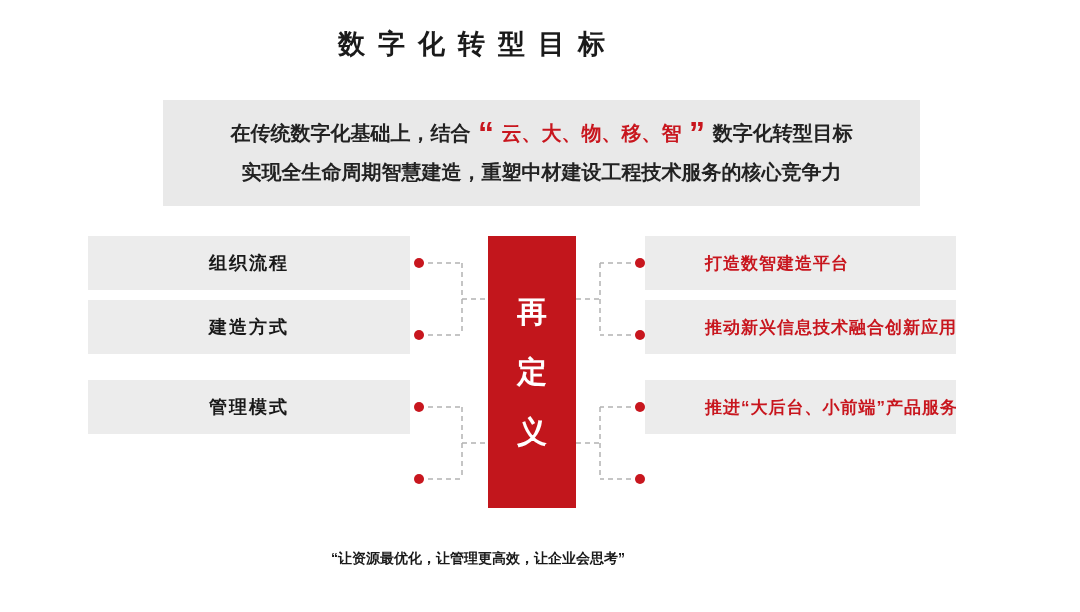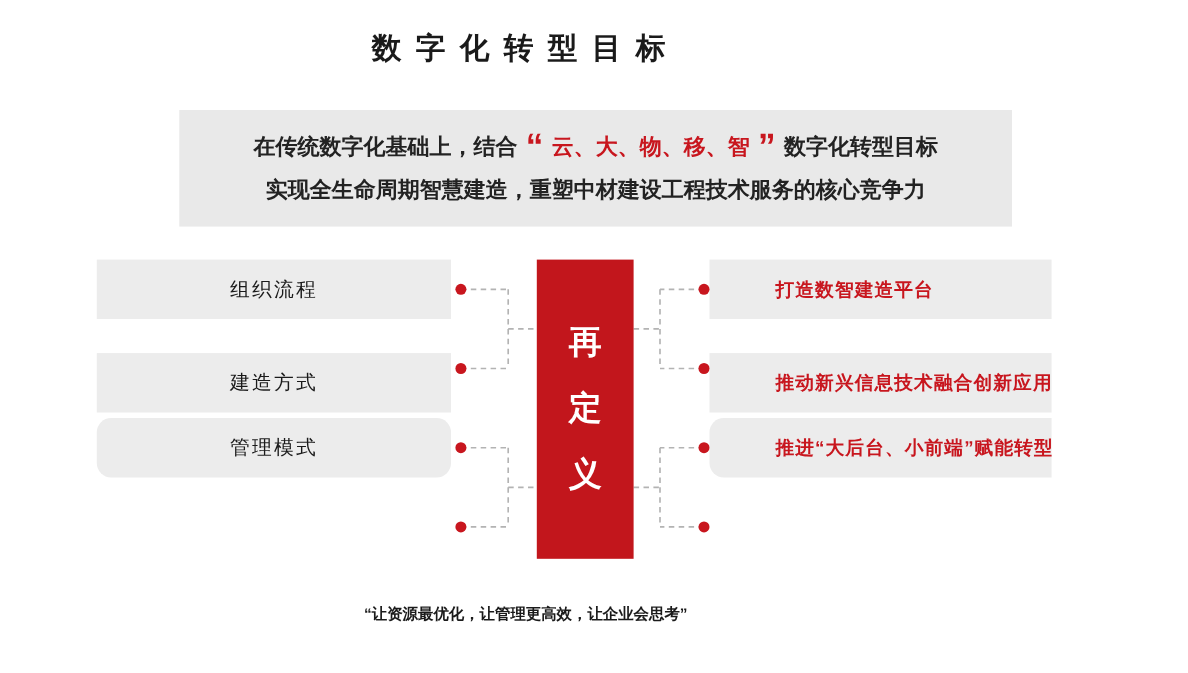--- a/index.html
+++ b/index.html
@@ -46,27 +46,27 @@
   }
   .bar {
     position: absolute;
     height: 54px;
     background: #ececec;
     display: flex;
     align-items: center;
   }
   .bar.left-bar { left: 88px; width: 322px; justify-content: center; }
   .bar.left-bar .lbl {
-    font-size: 18px; font-weight: normal; color: #1a1a1a; letter-spacing: 2px;
+    font-size: 18px; font-weight: bold; color: #1a1a1a; letter-spacing: 2px;
   }
   .bar.right-bar { left: 645px; width: 404px; padding-left: 60px; box-sizing: border-box; }
   .bar.right-bar .lbl {
     font-size: 17px; font-weight: bold; color: #c8161e; letter-spacing: 1px;
   }
-  .row0 { top: 236px; } .row1 { top: 321px; } .row2 { top: 380px; border-radius: 13px; } .row3 { top: 452px; }
+  .row0 { top: 236px; } .row1 { top: 300px; } .row2 { top: 380px; } .row3 { top: 452px; }
   .dot {
     position: absolute;
     width: 10px; height: 10px;
     border-radius: 50%;
     background: #c8161e;
   }
   .center-block {
     position: absolute;
     left: 488px; top: 236px;
     width: 88px; height: 272px;
@@ -135,21 +135,21 @@
     <span class="lbl">管理模式</span>
   </div>
 
   <div class="bar right-bar row0">
     <span class="lbl">打造数智建造平台</span>
   </div>
   <div class="bar right-bar row1">
     <span class="lbl">推动新兴信息技术融合创新应用</span>
   </div>
   <div class="bar right-bar row2">
-    <span class="lbl">推进“大后台、小前端”赋能转型</span>
+    <span class="lbl">推进“大后台、小前端”产品服务</span>
   </div>
 
   <div class="dot" style="left:414px; top:258px;"></div>
   <div class="dot" style="left:414px; top:330px;"></div>
   <div class="dot" style="left:414px; top:402px;"></div>
   <div class="dot" style="left:414px; top:474px;"></div>
 
   <div class="dot" style="left:635px; top:258px;"></div>
   <div class="dot" style="left:635px; top:330px;"></div>
   <div class="dot" style="left:635px; top:402px;"></div>

